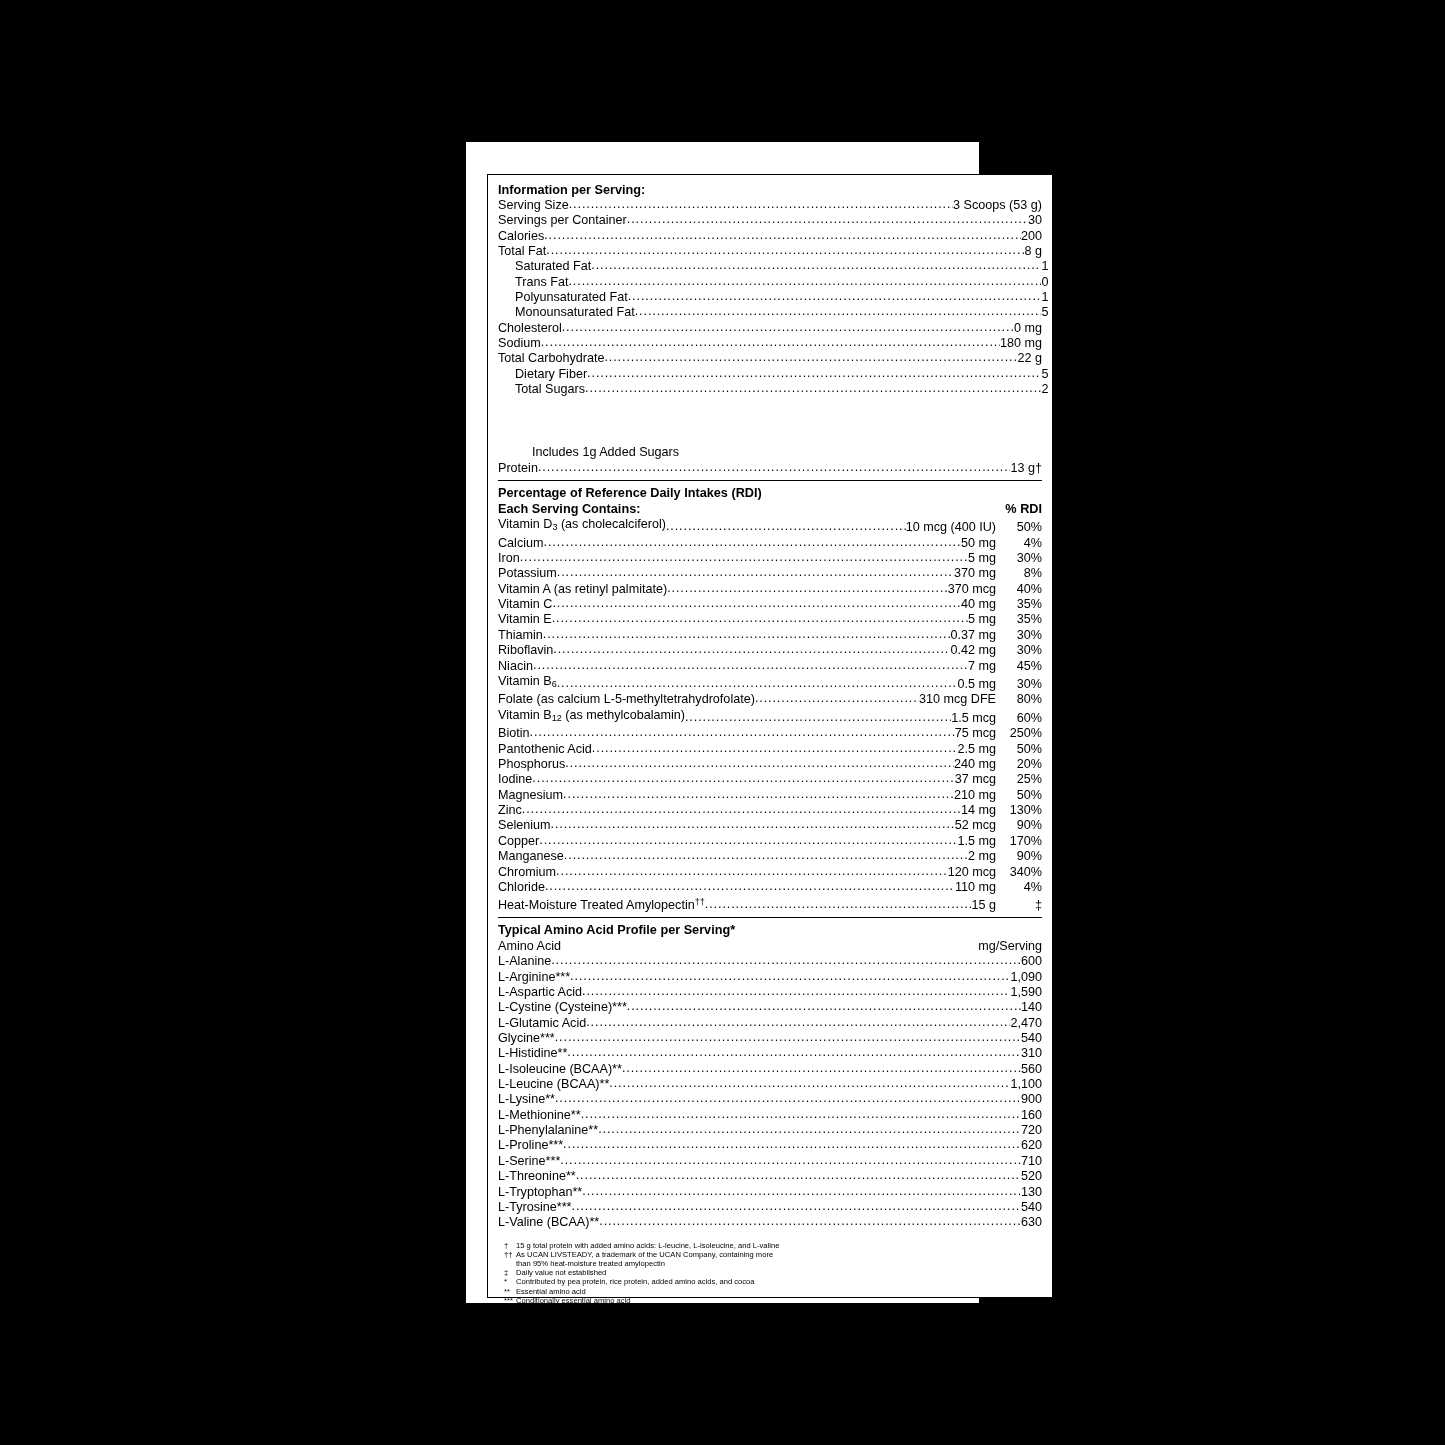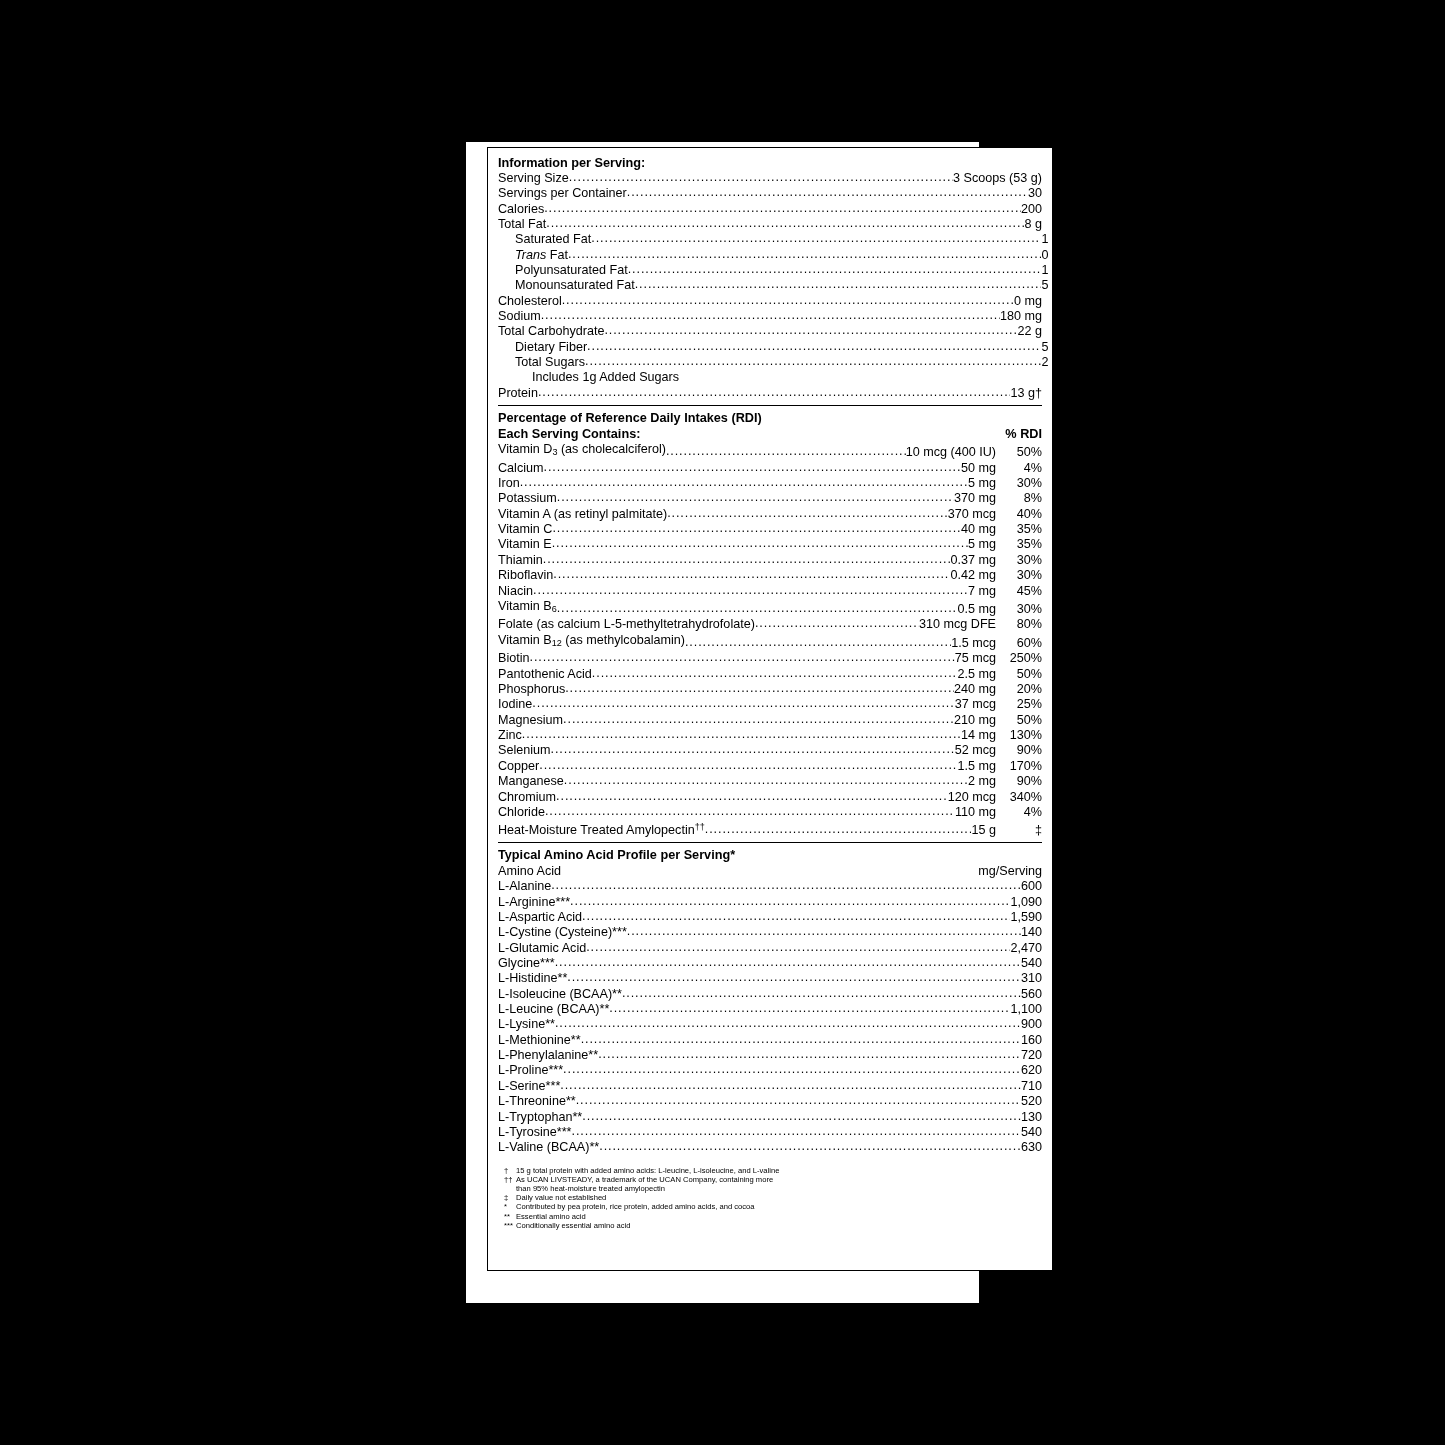--- a/index.html
+++ b/index.html
@@ -22,21 +22,21 @@
     position: absolute;
     left: 466px;
     top: 142px;
     width: 513px;
     height: 1161px;
     background: #ffffff;
   }
   .label {
     position: absolute;
     left: 487px;
-    top: 147px;
+    top: 174px;
     width: 566px;
     height: 1124px;
     background: #ffffff;
     border: 1.6px solid #000000;
     box-sizing: border-box;
     padding: 7px 10px 4px 10px;
     color: #000000;
     font-size: 12.6px;
     line-height: 15.4px;
   }
@@ -78,21 +78,21 @@
   .row .val {
     flex: 0 0 auto;
     text-align: right;
   }
   .row .rdi {
     flex: 0 0 44px;
     text-align: right;
     padding-left: 2px;
   }
   .ind1 { padding-left: 17px; }
-  .ind2 { padding-left: 34px; }
+  .ind2 { padding-left: 34px; margin-top: 48px; }
   .plain {
     line-height: 15.35px;
   }
   .colhead {
     display: flex;
     justify-content: space-between;
     line-height: 16px;
   }
   .aa-col {
     display: flex;
@@ -115,21 +115,21 @@
     text-align: left;
   }
   .footnotes .tx {
     flex: 1 1 auto;
   }
   .footnotes .cont {
     padding-left: 12px;
   }
   sub { font-size: 0.72em; vertical-align: -0.25em; }
   sup { font-size: 0.72em; vertical-align: 0.42em; }
-  .ital { font-style: italic; }
+  .ital { }
   .aa-head-right { padding-right: 0px; }
 </style>
 </head>
 <body>
 
 <div id="page">
   <div class="panel"></div>
   <div class="label">
 
     <div class="hdr">Information per Serving:</div>

